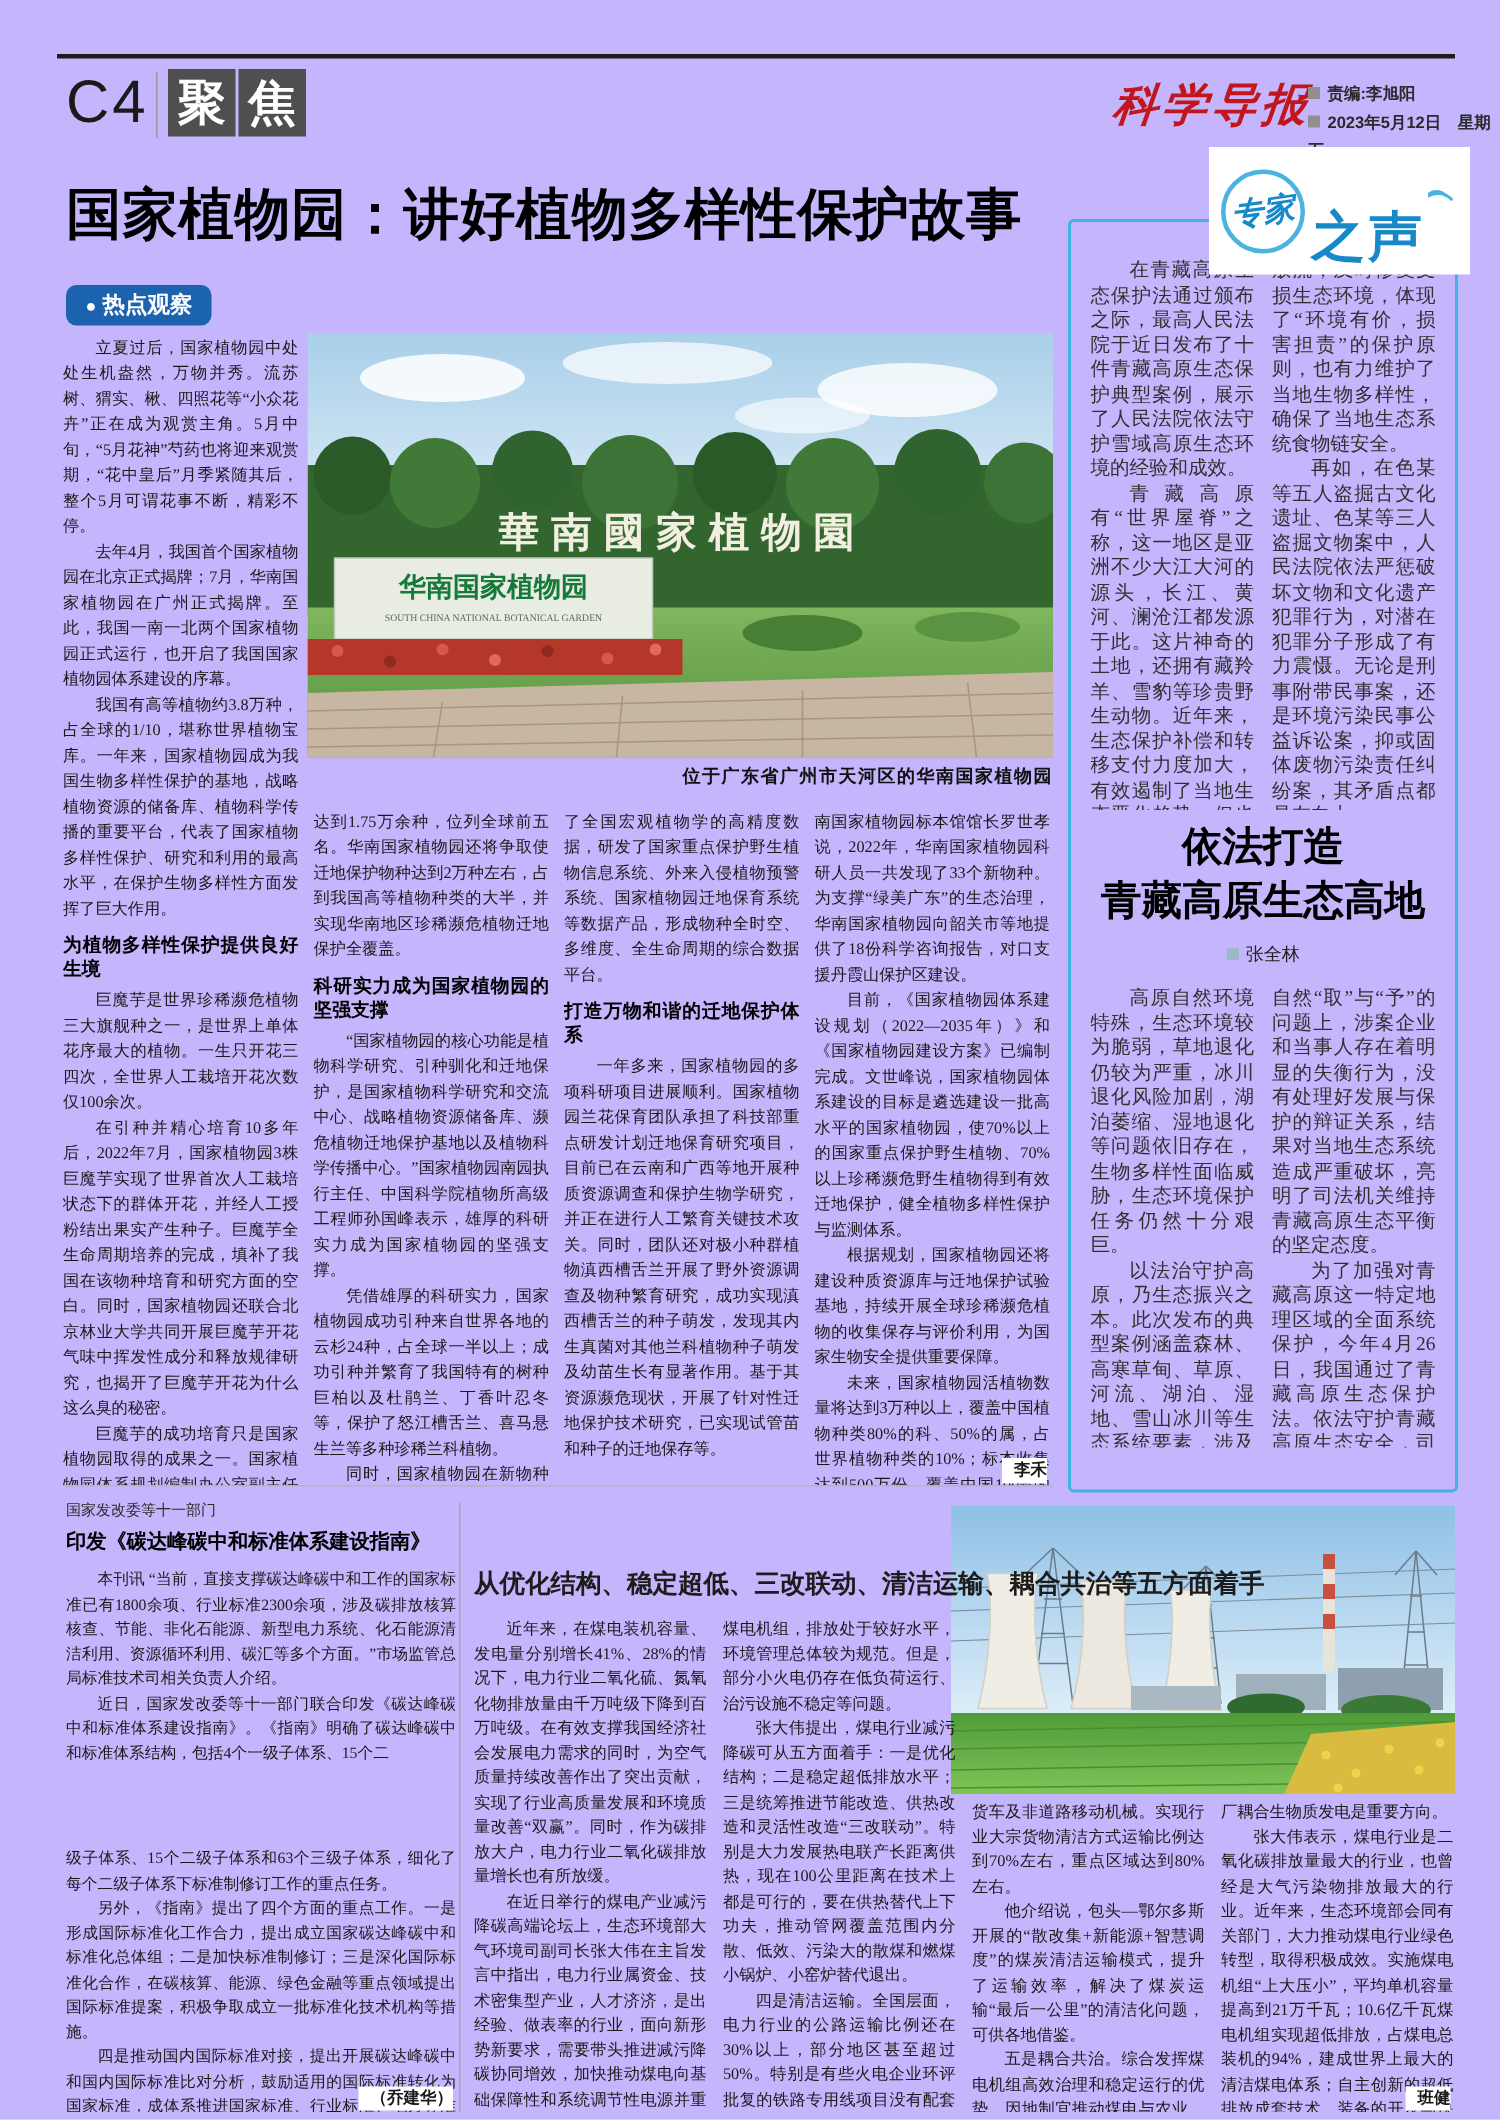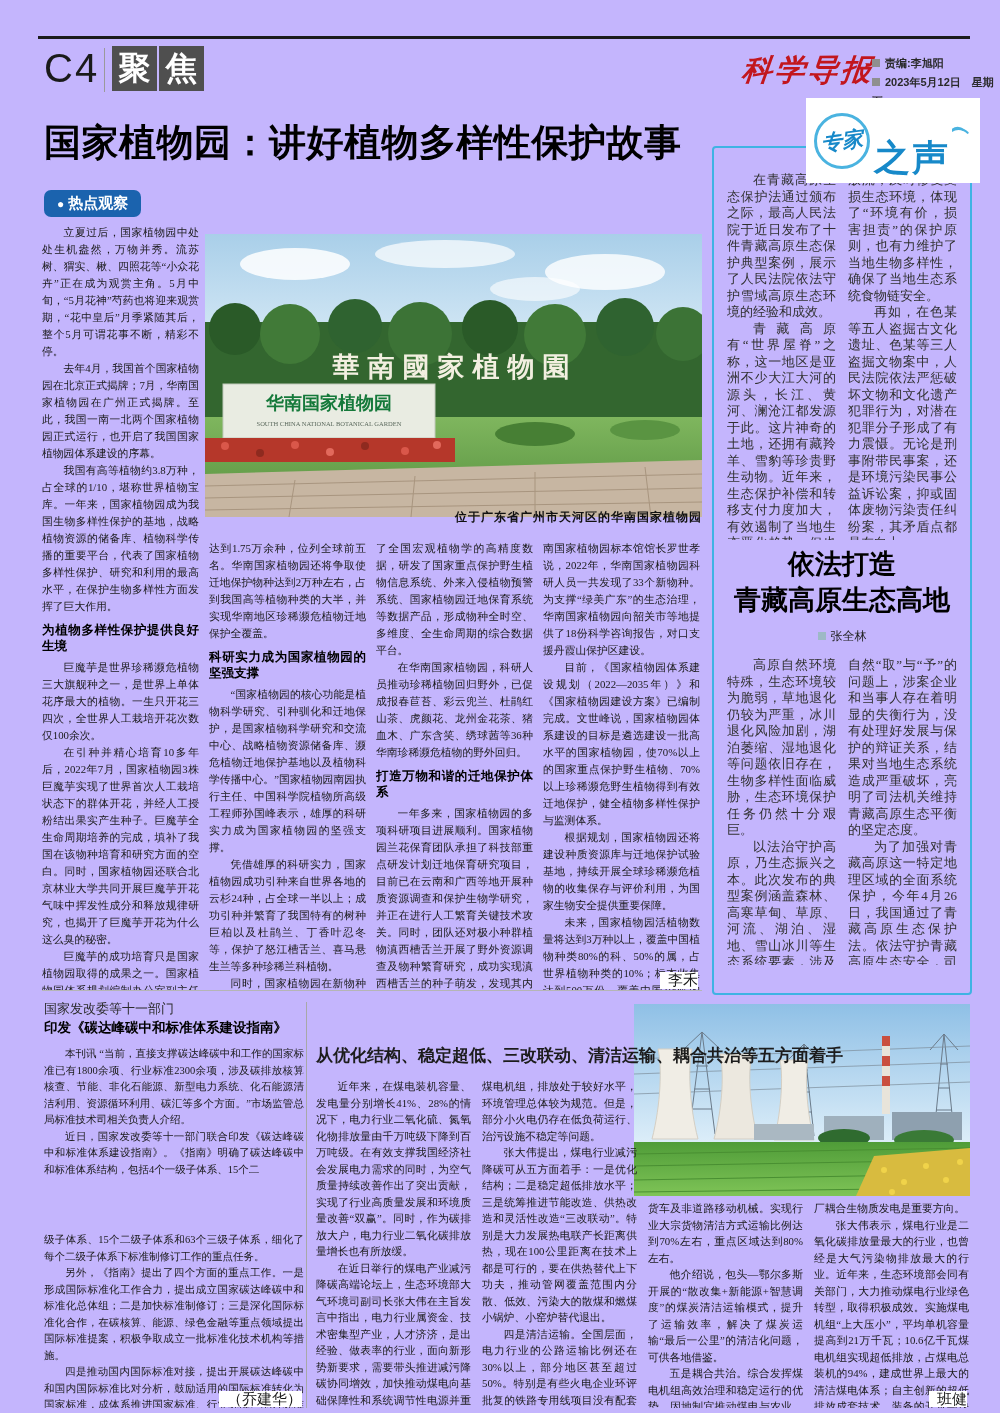--- a/index.html
+++ b/index.html
@@ -23,21 +23,21 @@
          font-family:"Liberation Sans",sans-serif;font-weight:bold;font-size:15px;}
   .badge .dot{font-size:12px;margin-right:4px;}
   .main-cols{left:42px;top:224px;width:660px;height:766px;display:flex;gap:10px;}
   .col{flex:0 0 157px;overflow:hidden;text-align:justify;font-size:10.8px;line-height:17px;box-sizing:border-box;height:100%;}
   .col.under-photo{padding-top:316px;}
   .para{margin:0;text-indent:2em;}
   .cont{margin:0;text-indent:0;}
   .colhead{font-family:"Liberation Sans",sans-serif;font-weight:800;font-size:12.5px;line-height:16px;
            margin:7px 0 5px;color:#000;text-indent:0;}
   .rel{position:relative;}
-  .byline-abs{position:absolute;right:2px;bottom:1px;background:#fff;padding-left:8px;font-weight:normal;font-size:15px;}
+  .byline-abs{position:absolute;right:2px;bottom:1px;background:#fff;padding-left:8px;font-weight:bold;font-size:11px;}
   .photo-caption{left:205px;top:509px;width:497px;text-align:right;font-weight:bold;font-size:12px;
                  letter-spacing:1px;color:#111;}
   
   .ev-box{left:712px;top:146px;width:260px;height:849px;border:2px solid #3fb3e3;border-radius:4px;box-sizing:border-box;
           padding:24px 13px 14px 13px;}
   .ev-logo{left:806px;top:98px;background:#fff;padding:0 8px;display:flex;align-items:center;}
   .ev-circle{width:56px;height:56px;border:3px solid #4ab3e0;border-radius:50%;display:flex;align-items:center;
              justify-content:center;box-sizing:border-box;background:#fff;}
   .ev-script{color:#1789c9;font-weight:bold;font-style:italic;font-size:21px;transform:rotate(-8deg);
              font-family:"Liberation Serif",serif;}
@@ -48,21 +48,21 @@
   .ev-top{height:368px;}
   .ev-bottom{height:308px;}
   .ev-head{text-align:center;font-family:"Liberation Sans",sans-serif;font-weight:900;font-size:27px;
            line-height:36px;color:#000;margin-top:6px;}
   .ev-byline{text-align:center;font-size:12px;margin:10px 0 12px;color:#222;}
   .ev-byline .sq{background:#9db9c6;}
   
   .hrule{left:42px;top:990px;width:660px;height:1px;background:#b5b5b5;}
   .vrule{left:306px;top:1002px;width:1px;height:406px;background:#a8a8a8;}
   
-  .std-kicker{left:44px;top:1000px;font-family:Liberation Serif, serif;font-size:13px;color:#2a2a2a;}
+  .std-kicker{left:44px;top:1000px;font-family:Liberation Serif, serif;font-size:10px;color:#2a2a2a;}
   .std-title{left:44px;top:1019px;width:262px;font-family:"Liberation Sans",sans-serif;font-weight:900;
              font-size:13.5px;color:#000;}
   .std-cols{left:44px;top:1046px;width:260px;height:362px;display:flex;gap:10px;flex-direction:column;}
   .std-col{flex:1;overflow:hidden;text-align:justify;font-size:10.5px;line-height:16.5px;height:100%;}
   
   .coal{left:316px;top:1000px;width:654px;height:410px;}
   .coal-head{position:absolute;left:0;top:0;font-family:"Liberation Serif",serif;font-weight:900;
              font-size:29px;letter-spacing:1px;color:#0d0d0d;white-space:nowrap;}
   .coal-sub{position:absolute;left:0;top:44px;font-family:"Liberation Sans",sans-serif;font-weight:bold;
             font-size:17px;color:#1c1c1c;white-space:nowrap;}
@@ -87,21 +87,21 @@
   </div>
   <div class="abs masthead">科学导报</div>
   <div class="abs meta">
     <div><span class="sq"></span><span>责编:李旭阳</span></div>
     <div><span class="sq"></span><span>2023年5月12日</span>　<span>星期五</span></div>
   </div>
 
   <div class="abs headline">国家植物园：讲好植物多样性保护故事</div>
   <div class="abs badge"><span class="dot">●</span><span>热点观察</span></div>
 
-  <div class="abs" style="left:205px;top:234px;width:550px;height:283px;">
+  <div class="abs" style="left:205px;top:222px;width:550px;height:283px;">
     <svg width="497" height="283" viewBox="0 0 497 283">
       <defs>
         <linearGradient id="sky1" x1="0" y1="0" x2="0" y2="1">
           <stop offset="0" stop-color="#a9cfe9"></stop>
             <stop offset="1" stop-color="#e9f4fb"></stop>
         </linearGradient>
         <linearGradient id="lawn1" x1="0" y1="0" x2="0" y2="1">
           <stop offset="0" stop-color="#7fb65e"></stop>
             <stop offset="1" stop-color="#558f3e"></stop>
         </linearGradient>
@@ -161,21 +161,20 @@
       </div>
     <div class="col under-photo">
         <p class="cont">达到1.75万余种，位列全球前五名。华南国家植物园还将争取使迁地保护物种达到2万种左右，占到我国高等植物种类的大半，并实现华南地区珍稀濒危植物迁地保护全覆盖。</p>
         <div class="colhead">科研实力成为国家植物园的坚强支撑</div>
         <p class="para">“国家植物园的核心功能是植物科学研究、引种驯化和迁地保护，是国家植物科学研究和交流中心、战略植物资源储备库、濒危植物迁地保护基地以及植物科学传播中心。”国家植物园南园执行主任、中国科学院植物所高级工程师孙国峰表示，雄厚的科研实力成为国家植物园的坚强支撑。</p>
         <p class="para">凭借雄厚的科研实力，国家植物园成功引种来自世界各地的云杉24种，占全球一半以上；成功引种并繁育了我国特有的树种巨柏以及杜鹃兰、丁香叶忍冬等，保护了怒江槽舌兰、喜马悬生兰等多种珍稀兰科植物。</p>
         <p class="para">同时，国家植物园在新物种发现、资源植物新品种选育和推广等方面也取得了诸多成果。科研人员在野外调查中，发现并描述了贡山角盘兰、墨脱蝴蝶兰、青海玉凤花等7个新物种。“我们一年来牵头建成</p>
       </div>
     <div class="col under-photo">
         <p class="cont">了全国宏观植物学的高精度数据，研发了国家重点保护野生植物信息系统、外来入侵植物预警系统、国家植物园迁地保育系统等数据产品，形成物种全时空、多维度、全生命周期的综合数据平台。</p>
-        <p class="para">在华南国家植物园，科研人员推动珍稀植物回归野外，已促成报春苣苔、彩云兜兰、杜鹃红山茶、虎颜花、龙州金花茶、猪血木、广东含笑、绣球茜等36种华南珍稀濒危植物的野外回归。</p>
         <div class="colhead">打造万物和谐的迁地保护体系</div>
         <p class="para">一年多来，国家植物园的多项科研项目进展顺利。国家植物园兰花保育团队承担了科技部重点研发计划迁地保育研究项目，目前已在云南和广西等地开展种质资源调查和保护生物学研究，并正在进行人工繁育关键技术攻关。同时，团队还对极小种群植物滇西槽舌兰开展了野外资源调查及物种繁育研究，成功实现滇西槽舌兰的种子萌发，发现其内生真菌对其他兰科植物种子萌发及幼苗生长有显著作用。基于其资源濒危现状，开展了针对性迁地保护技术研究，已实现试管苗和种子的迁地保存等。</p>
       </div>
     <div class="col under-photo rel">
       <div>
           <p class="cont">南国家植物园标本馆馆长罗世孝说，2022年，华南国家植物园科研人员一共发现了33个新物种。为支撑“绿美广东”的生态治理，华南国家植物园向韶关市等地提供了18份科学咨询报告，对口支援丹霞山保护区建设。</p>
           <p class="para">目前，《国家植物园体系建设规划（2022—2035年）》和《国家植物园建设方案》已编制完成。文世峰说，国家植物园体系建设的目标是遴选建设一批高水平的国家植物园，使70%以上的国家重点保护野生植物、70%以上珍稀濒危野生植物得到有效迁地保护，健全植物多样性保护与监测体系。</p>
           <p class="para">根据规划，国家植物园还将建设种质资源库与迁地保护试验基地，持续开展全球珍稀濒危植物的收集保存与评价利用，为国家生物安全提供重要保障。</p>
           <p class="para">未来，国家植物园活植物数量将达到3万种以上，覆盖中国植物种类80%的科、50%的属，占世界植物种类的10%；标本收集达到500万份，覆盖中国100%的科、95%的属，并收藏五大洲代表性植物标本；还将建设28个集科学、艺术和文化于一体的专类园，以及五洲温室群和专类保育温室。</p>
         </div>

